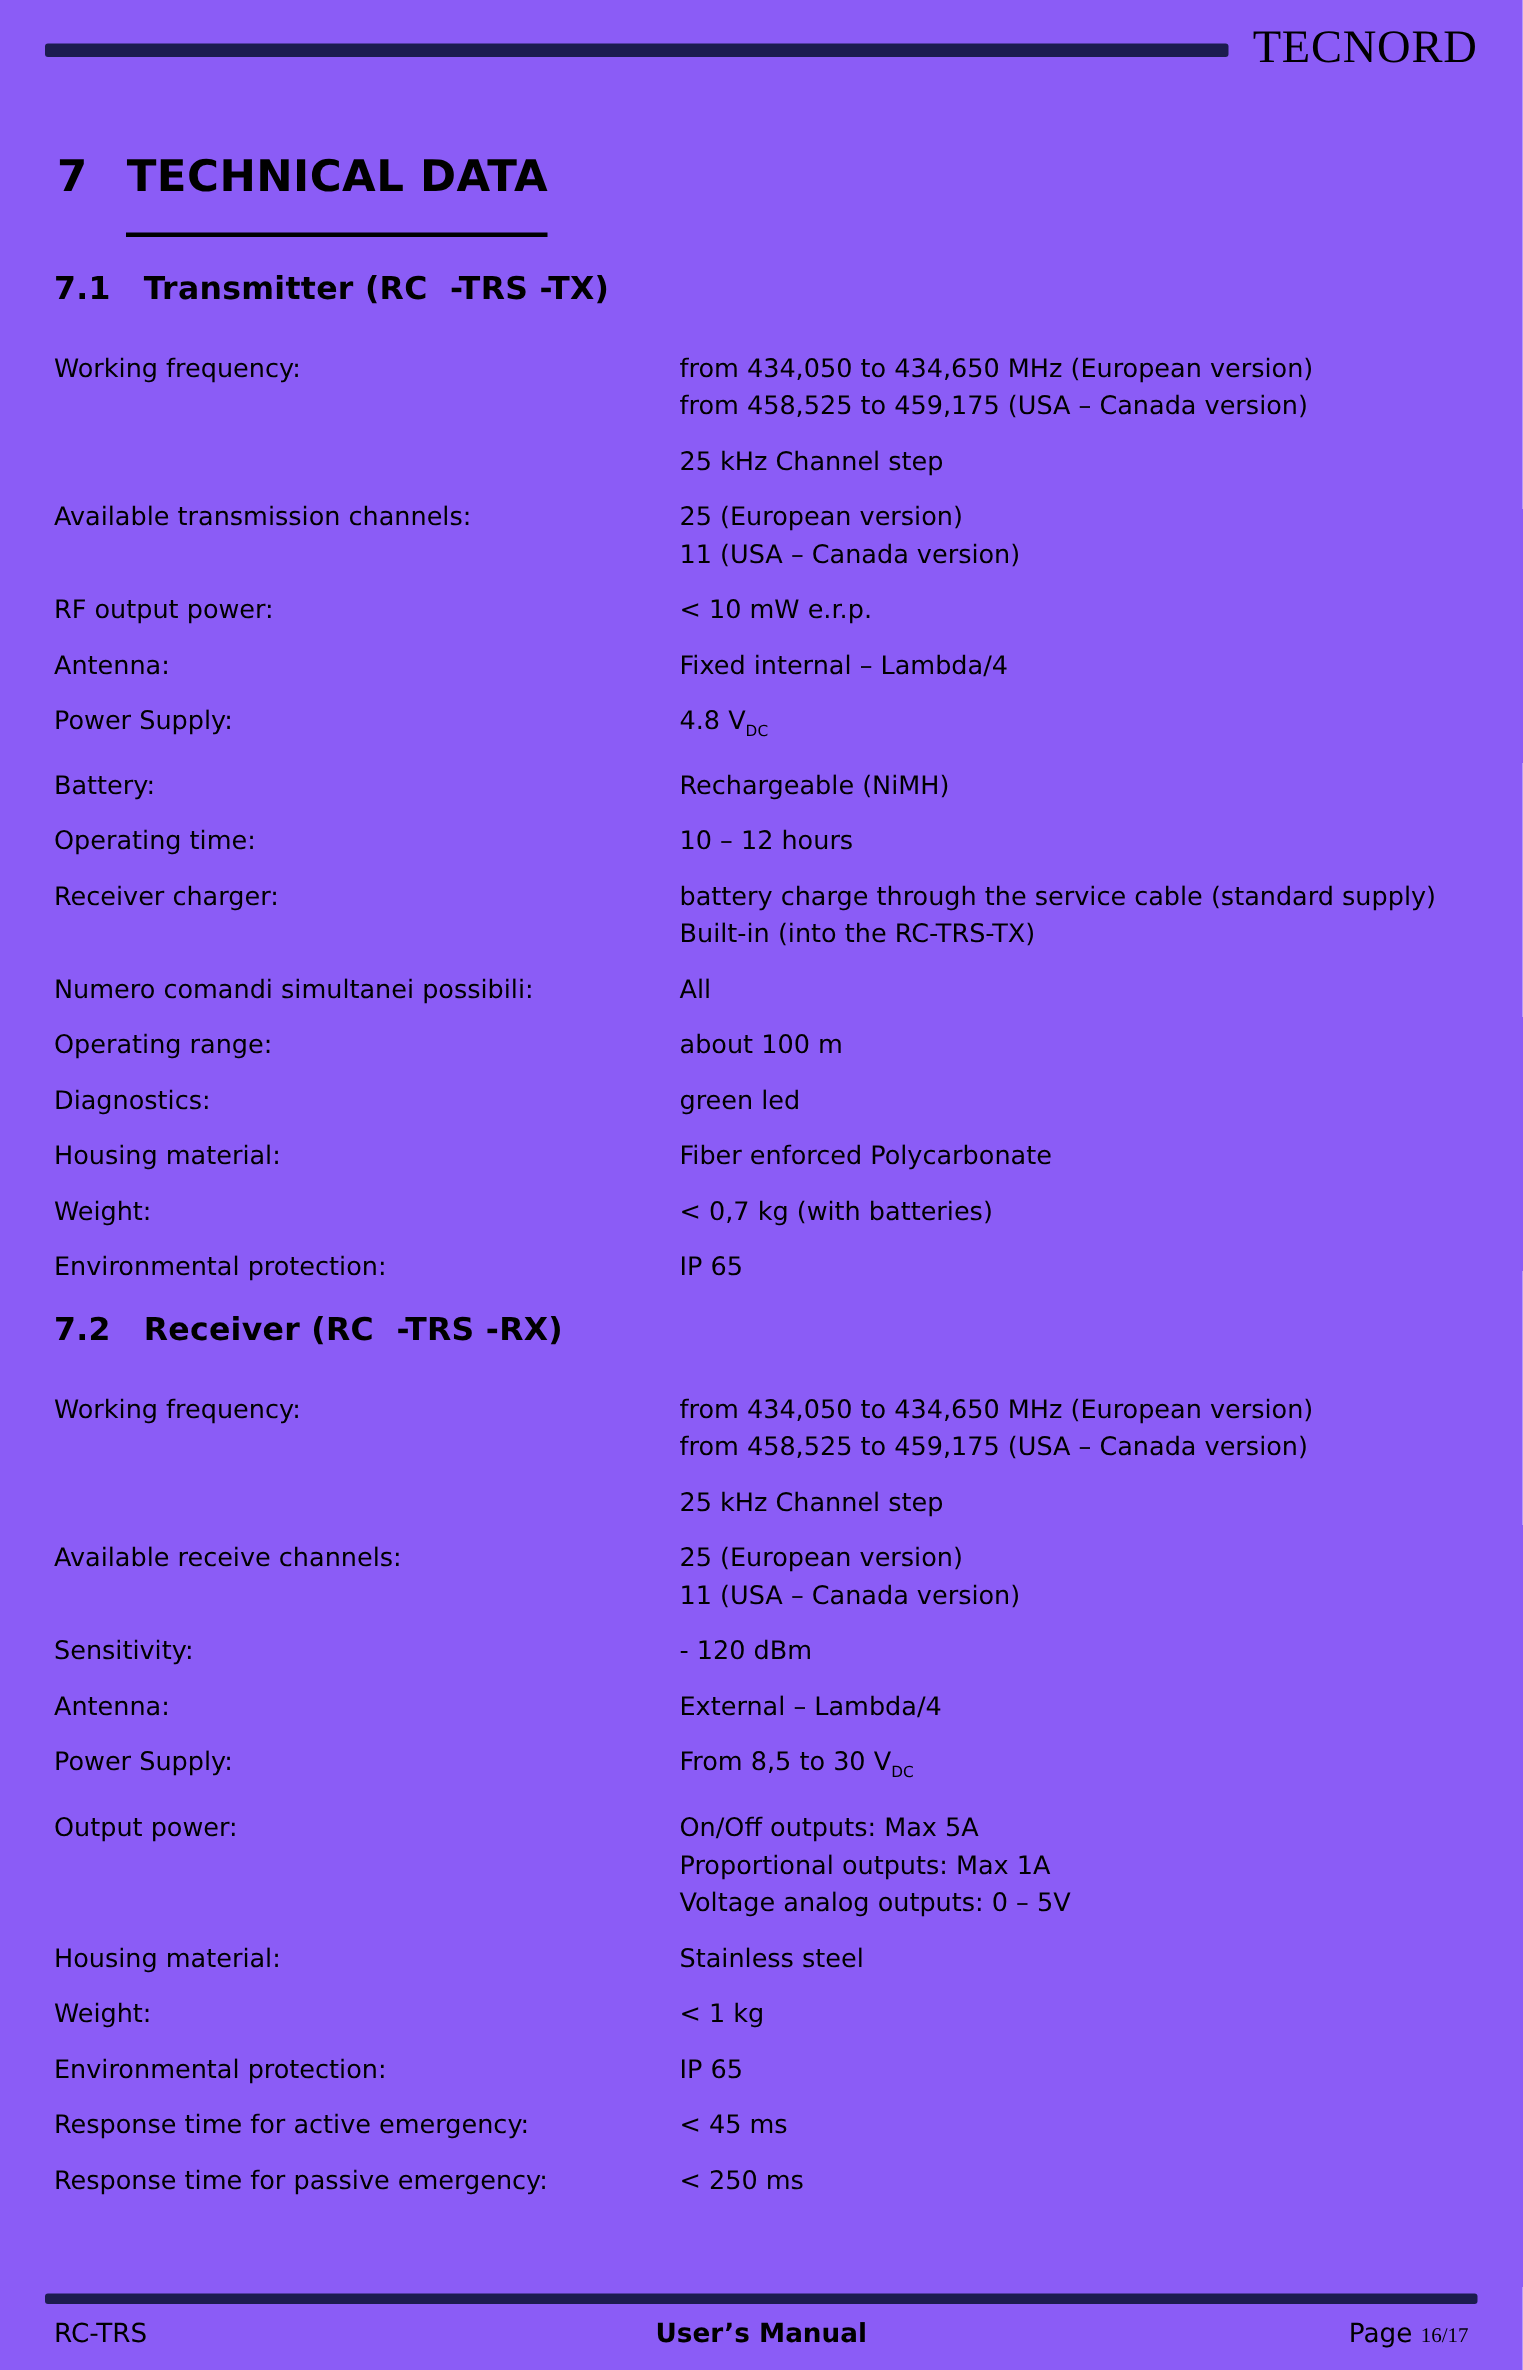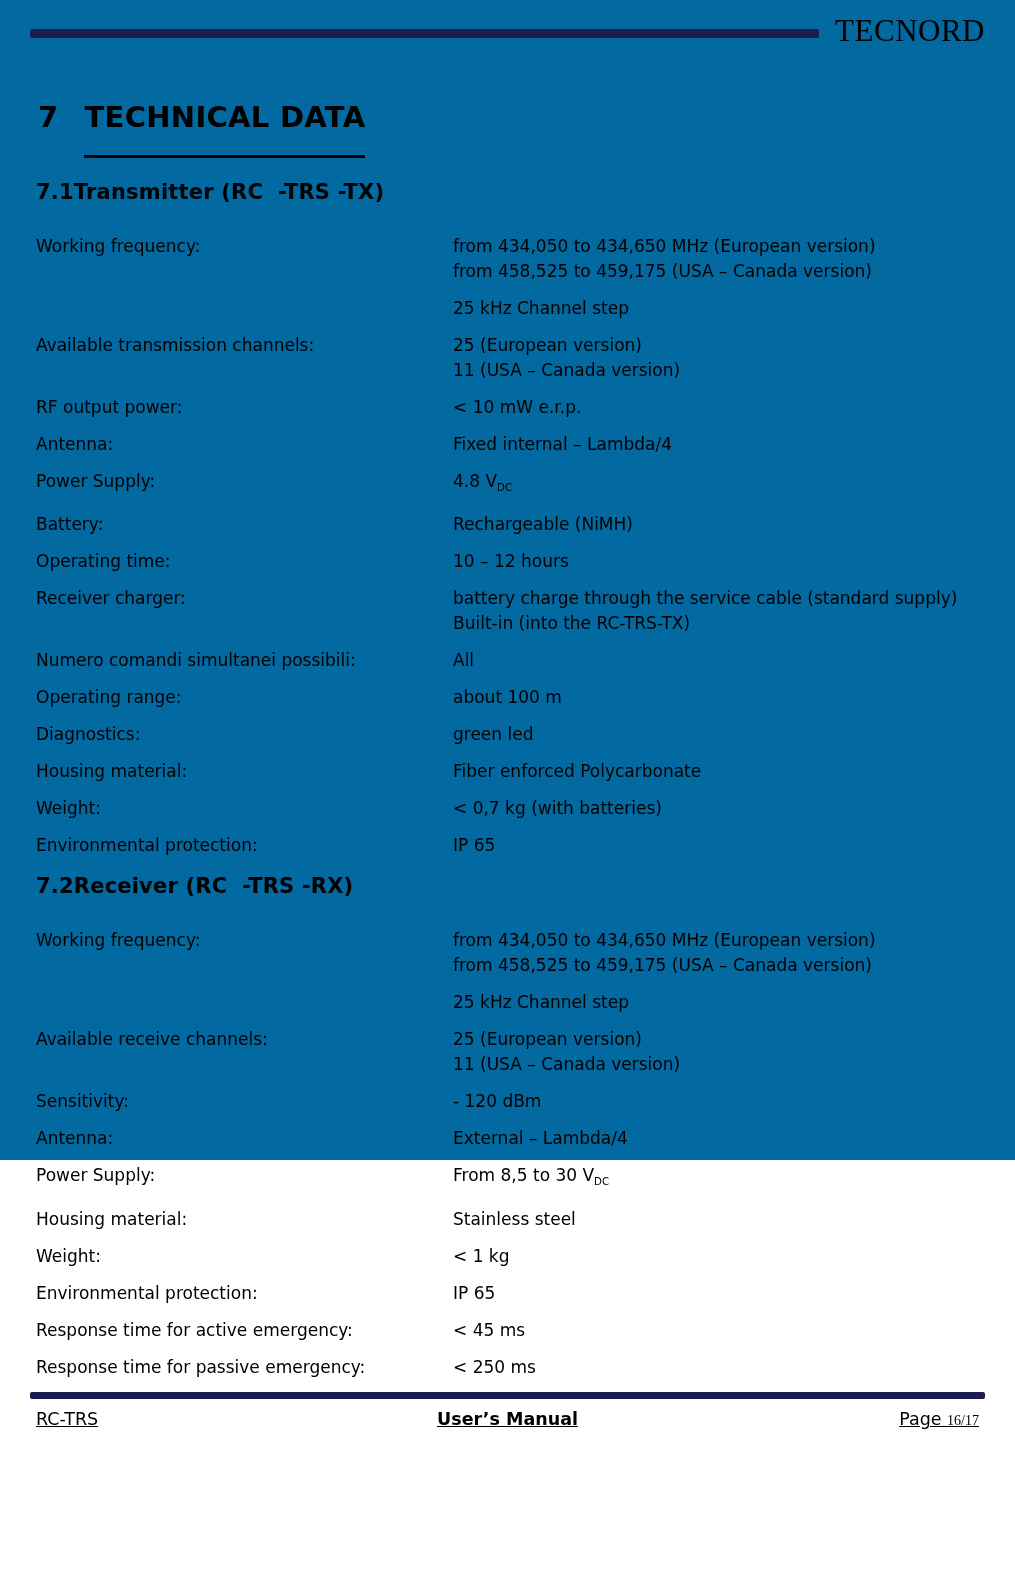--- a/index.html
+++ b/index.html
@@ -3,24 +3,24 @@
 <meta charset="utf-8">
 <style>
   * { margin:0; padding:0; box-sizing:border-box; }
   html,body { background:#ffffff; }
   body {
     width:1015px; height:1580px;
     font-family:"DejaVu Sans","Liberation Sans",sans-serif;
     color:#000;
   }
   .page {
-    width:1015px; height:1160px;
+    width:1015px; height:1580px;
     padding:14px 30px 0 30px;
     display:flex; flex-direction:column;
-    background:#0369a1;
+    background:#8b5cf6;
   }
 
   
   .hdr { display:flex; align-items:flex-start; gap:16px; }
   .rule { background:#1c1c50; border-radius:2px; }
   .hdr-bar { flex:1; height:9px; margin-top:15px; }
   .brand {
     font-family:"Liberation Serif","DejaVu Serif",serif;
     font-size:31px; line-height:1.1; letter-spacing:0.5px;
     white-space:nowrap;
@@ -30,39 +30,39 @@
   h1 { margin:52px 0 0 8px; font-size:29px; font-weight:bold; letter-spacing:0.3px; }
   .h1-num { margin-right:26px; }
   .h1-text { border-bottom:3px solid #000; padding-bottom:21px; }
 
   
   section h2 {
     margin:46px 0 30px 6px;
     font-size:21px; font-weight:bold; letter-spacing:0.2px;
   }
   section + section h2 { margin-top:16px; }
-  .sec-num { }
+  .sec-num { margin-right:22px; }
   .sec-text { white-space:pre-wrap; }
 
   .rows { font-size:17px; }
   .row {
     display:grid; grid-template-columns:388px 1fr;
     margin-bottom:12px;
   }
   .label { padding-left:6px; line-height:25px; }
   .value { line-height:25px; }
   .vline { line-height:25px; white-space:pre-wrap;margin-left:35px; }
   sub.subsc { font-size:0.6em; }
 
   
   footer { margin-top:auto; padding-bottom:12px; }
   .ftr-bar { height:7px; width:100%; }
   .ftr-row {
     display:flex; align-items:flex-start;
-    padding:10px 6px 2px 6px; font-size:17.5px;text-decoration:underline;
+    padding:10px 6px 2px 6px; font-size:17.5px;
   }
   .ftr-left { flex:1; text-align:left; }
   .ftr-center { flex:1; text-align:center; font-weight:bold; }
   .ftr-right { flex:1; text-align:right; }
   .ftr-pagenum { font-family:"Liberation Serif","DejaVu Serif",serif; font-size:14px; }
 </style>
 </head>
 <body>
 
 <div class="page">
@@ -207,20 +207,28 @@
           <div class="row">
             <div class="label">Antenna:</div>
             <div class="value">
               <div class="vline">External – Lambda/4</div>
             </div>
           </div>
           <div class="row">
             <div class="label">Power Supply:</div>
             <div class="value">
               <div class="vline">From 8,5 to 30 V<sub class="subsc">DC</sub></div>
+            </div>
+          </div>
+          <div class="row">
+            <div class="label">Output power:</div>
+            <div class="value">
+              <div class="vline">On/Off outputs: Max 5A</div>
+              <div class="vline">Proportional outputs: Max 1A</div>
+              <div class="vline">Voltage analog outputs: 0 – 5V</div>
             </div>
           </div>
           <div class="row">
             <div class="label">Housing material:</div>
             <div class="value">
               <div class="vline">Stainless steel</div>
             </div>
           </div>
           <div class="row">
             <div class="label">Weight:</div>

